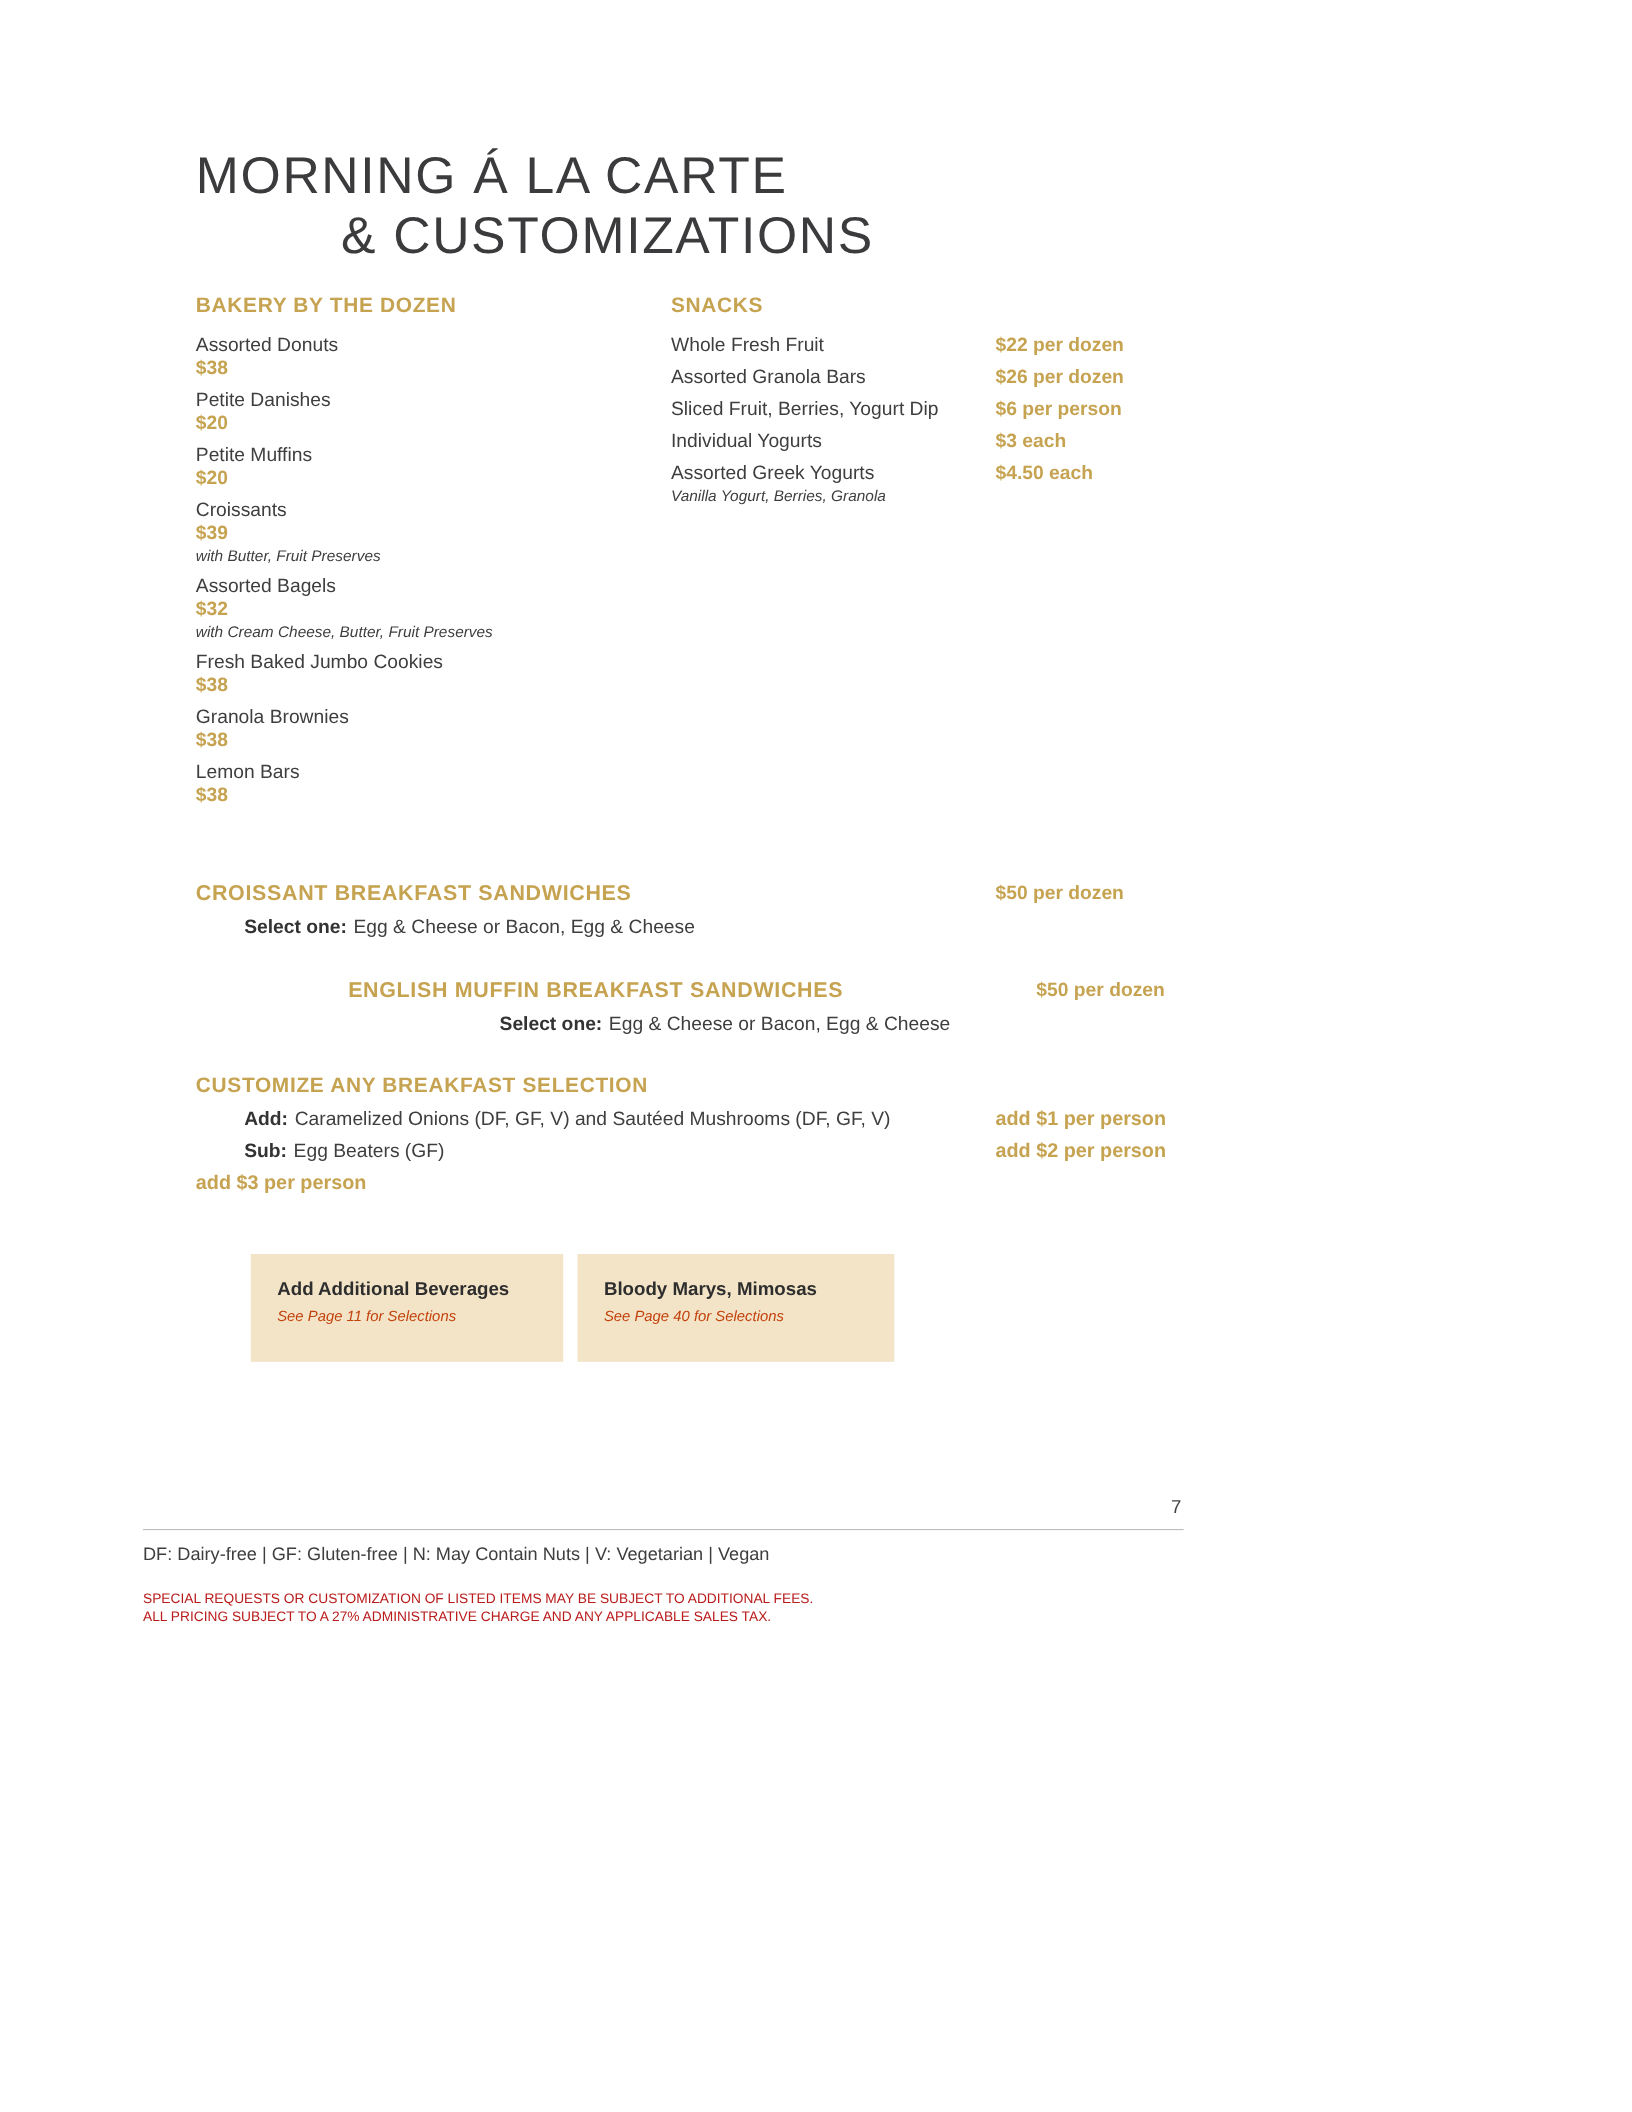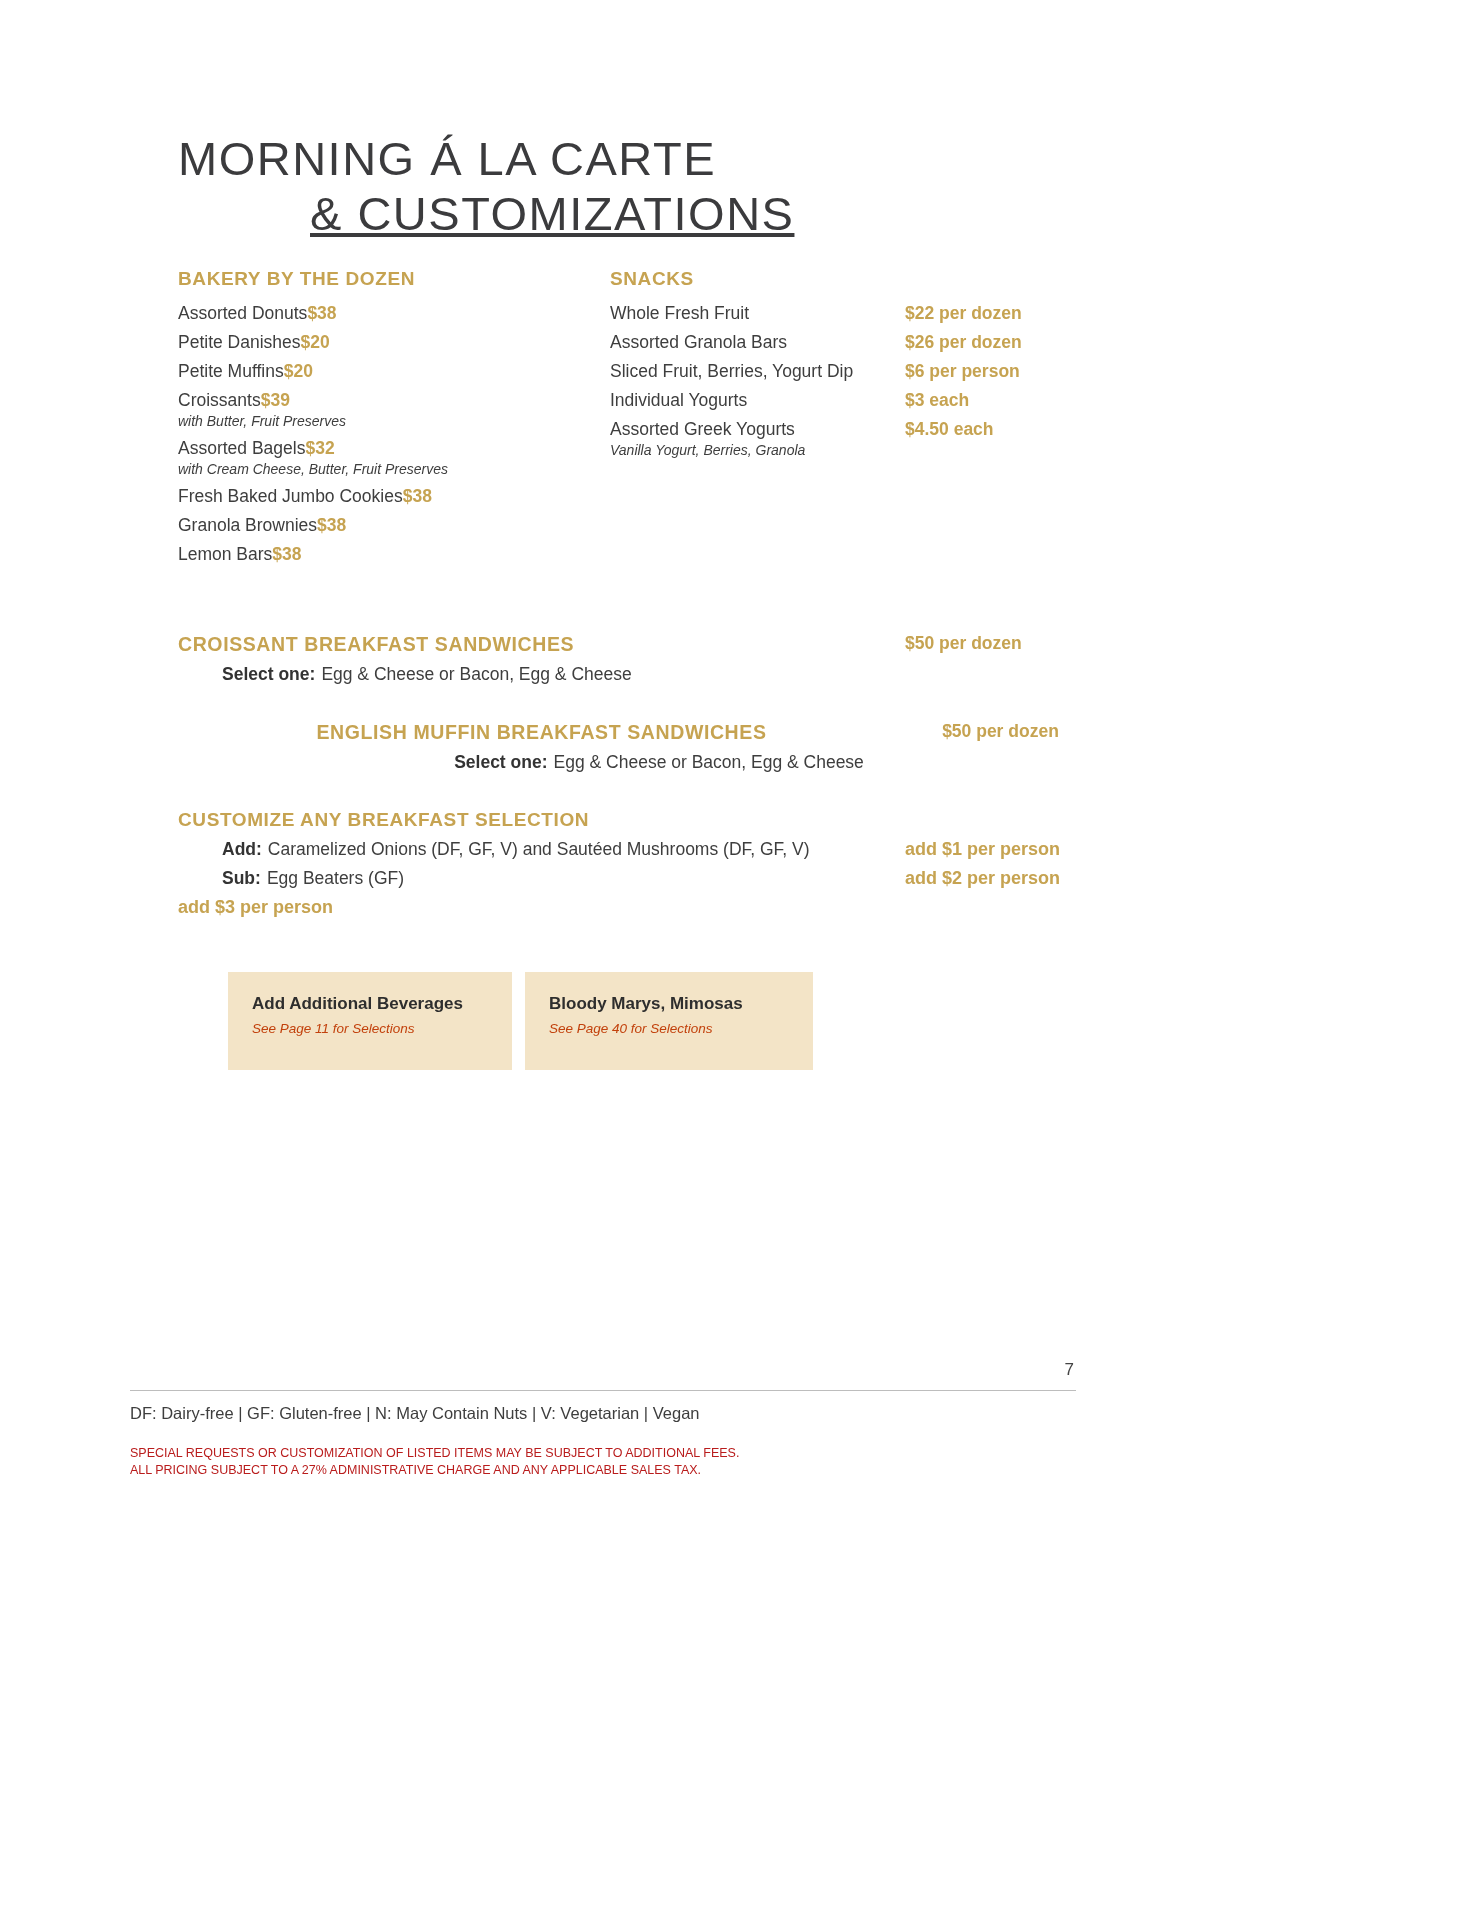--- a/index.html
+++ b/index.html
@@ -7,30 +7,30 @@
     position:relative;
     width:1241px; height:1920px;
     background:#ffffff;
     font-family:"Liberation Sans", sans-serif;
     color:#3e3e3e;
     overflow:hidden;
   }
   .main { position:absolute; left:178px; top:132px; width:918px; }
 
   .title { font-size:47px; font-weight:300; letter-spacing:1.5px; color:#3b3b3d; line-height:1.17; }
-  .title .line2 { margin-left:132px;text-decoration:underline; }
+  .title .line2 { margin-left:132px; }
 
   .columns { display:flex; margin-top:26px; }
   .col-left  { width:362px; }
   .col-right { width:486px; margin-left:70px; }
 
   .gold-header { color:#c6a351; font-weight:700; font-size:19px; letter-spacing:.6px; }
   .col-header { margin-bottom:9px; }
 
-  .row { display:flex; justify-content:flex-start; font-size:17.5px; padding:4px 0; }
+  .row { display:flex; justify-content:flex-start; font-size:17.5px; padding:4px 0;flex-direction:column; }
   .row-snack { display:flex; font-size:17.5px; padding:4px 0; }
   .iname {}
   .sname { width:295px; }
   .iprice, .gold-price { color:#c6a351; font-weight:700; font-size:17.5px; }
   .note { font-style:italic; font-size:14px; color:#3e3e3e; margin:-2px 0 5px 0; }
 
   .feature { margin-top:64px; }
   .feature + .feature { margin-top:36px;text-align:center; }
   .feature-head { display:flex; }
   .feature-head .gold-header { flex:1; font-size:19.5px; }

